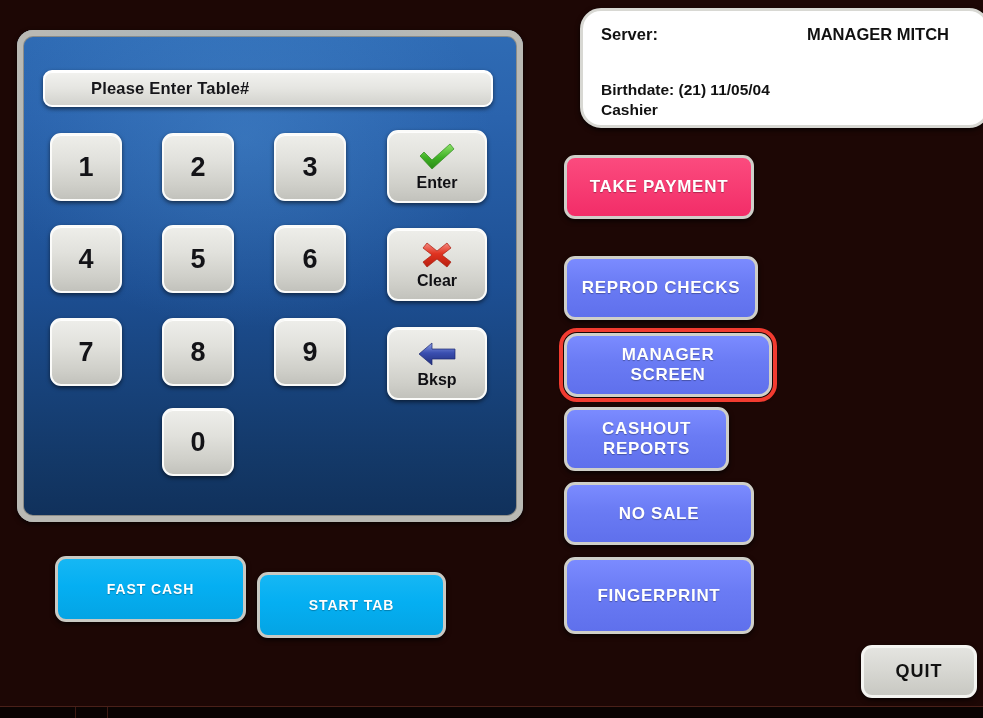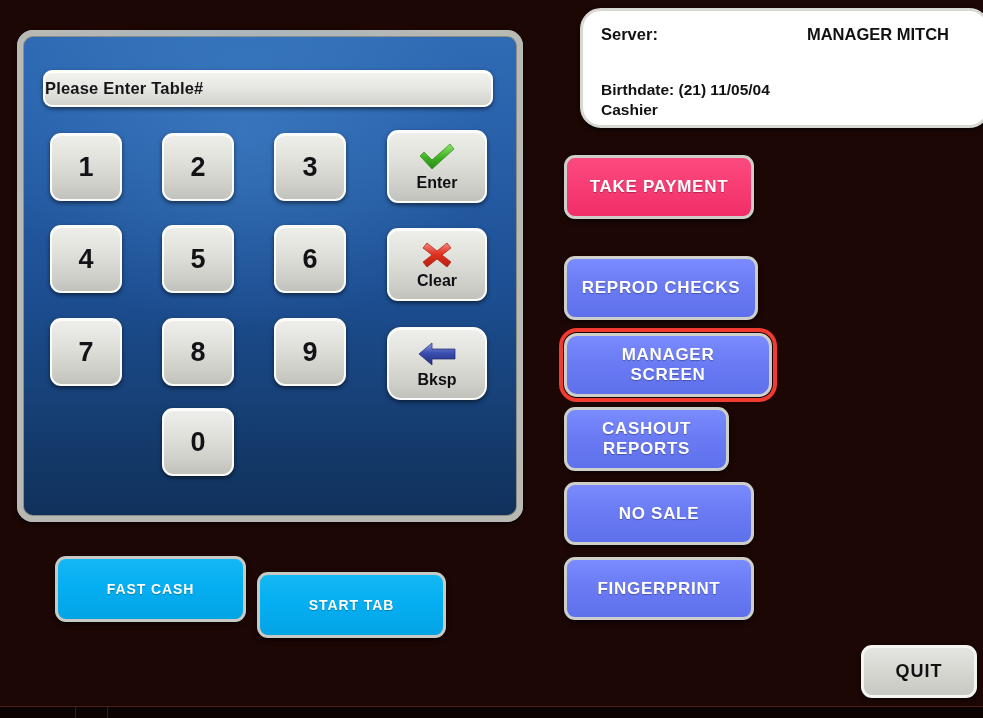--- a/index.html
+++ b/index.html
@@ -54,20 +54,21 @@
     border-radius: 9px;
     background: linear-gradient(180deg, #f2f2ef 0%, #e6e6e2 48%, #d2d2cd 100%);
     border: 2px solid #ffffff;
     box-shadow: 0 2px 4px rgba(0,0,0,0.55), inset 0 1px 0 #fff;
     box-sizing: border-box;
     display: flex;
     align-items: center;
     z-index: 2;
   }
   #table-display .dsp-text {
+    padding-left: 46px;
     font-size: 16.5px;
     font-weight: bold;
     color: #16161a;
     letter-spacing: 0.2px;
     white-space: nowrap;
   }
 
   
   .key {
     position: absolute;
@@ -319,21 +320,21 @@
               <stop offset="45%" stop-color="#e0321f"></stop>
               <stop offset="100%" stop-color="#b81f10"></stop>
             </linearGradient>
           </defs>
           <path d="M6 2 L16 10 L26 2 L30 7 L21 14 L30 21 L26 26 L16 18 L6 26 L2 21 L11 14 L2 7 Z" fill="url(#gx)" stroke="#a81b0d" stroke-width="0.7"></path>
         </svg>
       </span>
       <span class="klabel">Clear</span>
     </div>
 
-    <div class="key act" style="left:370px; top:297px;border-radius:14px;">
+    <div class="key act" style="left:370px; top:297px;">
       <span class="kicon">
         <svg width="40" height="26" viewBox="0 0 40 26">
           <defs>
             <linearGradient id="garr" x1="0" y1="0" x2="0" y2="1">
               <stop offset="0%" stop-color="#8ea0e8"></stop>
               <stop offset="45%" stop-color="#3a4fb0"></stop>
               <stop offset="100%" stop-color="#222f7d"></stop>
             </linearGradient>
           </defs>
           <path d="M2 13 L15 2 L15 8 L38 8 L38 18 L15 18 L15 24 Z" fill="url(#garr)" stroke="#1e2a70" stroke-width="0.7"></path>
@@ -380,21 +381,21 @@
     <span>
       <span>CASHOUT</span><br>
       <span>REPORTS</span>
     </span>
   </div>
 
   <div class="pbtn blue" style="left:564px; top:482px; width:190px; height:63px;">
     <span>NO SALE</span>
   </div>
 
-  <div class="pbtn blue" style="left:564px; top:557px; width:190px; height:63px;">
+  <div class="pbtn blue" style="left:564px; top:557px; width:190px; height:77px;">
     <span>FINGERPRINT</span>
   </div>
 
   <div id="quit-btn">
     <span>QUIT</span>
   </div>
 
   <div id="taskbar">
     <div class="tb-div" style="left:75px;"></div>
     <div class="tb-div" style="left:107px;"></div>

